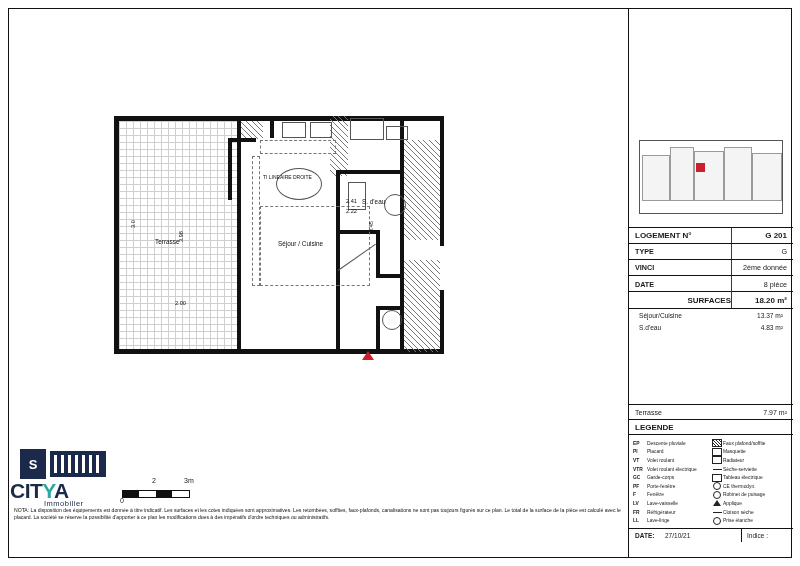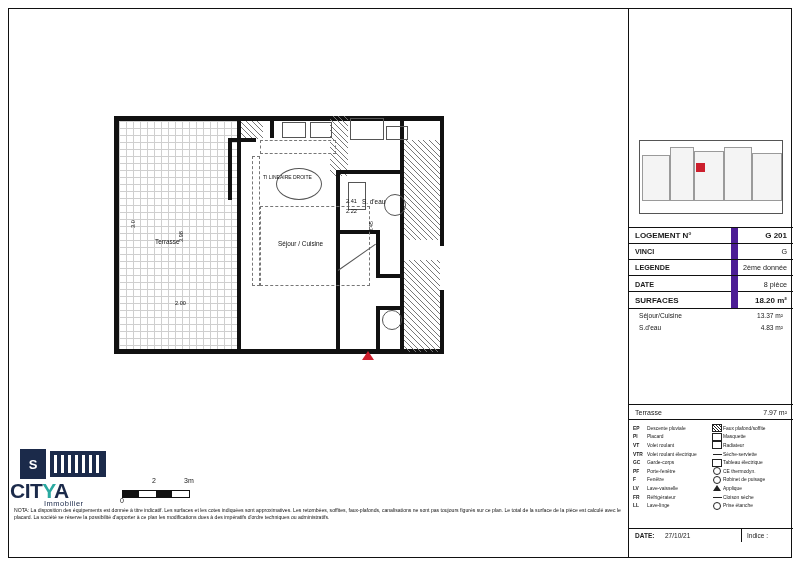--- a/index.html
+++ b/index.html
@@ -27,26 +27,26 @@
   
   .keyplan{top:122px;height:98px;border-bottom:1px solid #111;}
   .kp-inner{position:relative;margin:10px 10px 0;height:72px;border:1px solid #555;background:#fff;}
   .kp-inner .cell{position:absolute;border:.5px solid #9a9a9a;background:#f4f4f4;}
   .kp-marker{position:absolute;width:9px;height:9px;background:#cc1f2d;}
   
   .lgmt{top:220px;height:64px;border-bottom:1px solid #111;}
   .trow{display:flex;height:16px;border-bottom:1px solid #111;align-items:center;box-sizing:border-box;}
   .trow:last-child{border-bottom:none;}
   .tlabel{flex:1;font-size:7.2px;font-weight:bold;padding-left:6px;}
-  .tval{width:62px;text-align:right;padding-right:6px;font-size:7.2px;border-left:7px solid #4c1d95;height:100%;display:flex;align-items:center;justify-content:flex-end;box-sizing:border-box;}
+  .tval{width:62px;text-align:right;padding-right:6px;font-size:7.2px;border-left:1px solid #4c1d95;height:100%;display:flex;align-items:center;justify-content:flex-end;box-sizing:border-box;}
   .lgmt .trow:first-child .tlabel,.lgmt .trow:first-child .tval{font-weight:bold;font-size:8px;}
   
   .surf{top:284px;height:40px;}
   .surf-head{display:flex;height:16px;border-bottom:1px solid #111;align-items:center;}
-  .surf-head .tlabel{font-weight:bold;font-size:8px;}
+  .surf-head .tlabel{font-weight:bold;font-size:8px;text-align:right;}
   .surf-head .tval{font-weight:bold;font-size:8px;}
   .surf-row{display:flex;height:12px;align-items:center;}
   .surf-row .nm{flex:1;font-size:6.6px;padding-left:10px;}
   .surf-row .vl{width:70px;text-align:right;padding-right:10px;font-size:6.6px;}
   
   .terr{top:396px;height:16px;border-top:1px solid #111;border-bottom:1px solid #111;}
   .terr .trow{height:15px;border-bottom:none;}
   .terr .tlabel{font-weight:normal;font-size:7px;}
   .terr .tval{border-left:none;font-size:7px;width:72px;}
   
@@ -190,25 +190,25 @@
         <div class="kp-marker" style="left:56px;top:22px;"></div>
       </div>
     </div>
 
     <div class="rbox lgmt">
       <div class="trow">
         <div class="tlabel">LOGEMENT N°</div>
         <div class="tval">G 201</div>
       </div>
       <div class="trow">
+        <div class="tlabel">TYPE</div>
+        <div class="tval">G</div>
+      </div>
+      <div class="trow">
         <div class="tlabel">VINCI</div>
-        <div class="tval">G</div>
-      </div>
-      <div class="trow">
-        <div class="tlabel">LEGENDE</div>
         <div class="tval">2ème donnée</div>
       </div>
       <div class="trow">
         <div class="tlabel">DATE</div>
         <div class="tval">8 pièce</div>
       </div>
     </div>
 
     <div class="rbox surf">
       <div class="surf-head">
@@ -226,20 +226,21 @@
     </div>
 
     <div class="rbox terr">
       <div class="trow">
         <div class="tlabel">Terrasse</div>
         <div class="tval">7.97 m²</div>
       </div>
     </div>
 
     <div class="rbox leg">
+      <div class="leg-title">LEGENDE</div>
       <div class="leg-cols">
         <div class="leg-col">
           <div class="leg-item">
               <span class="leg-code">EP</span>
               <span class="leg-txt">Descente pluviale</span>
             </div>
           <div class="leg-item">
               <span class="leg-code">Pl</span>
               <span class="leg-txt">Placard</span>
             </div>

